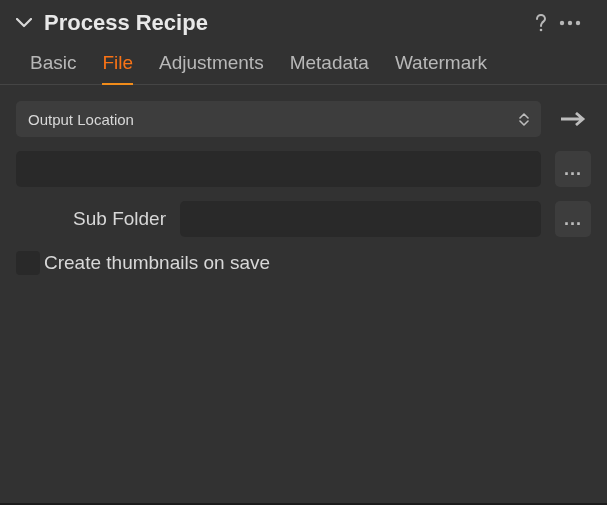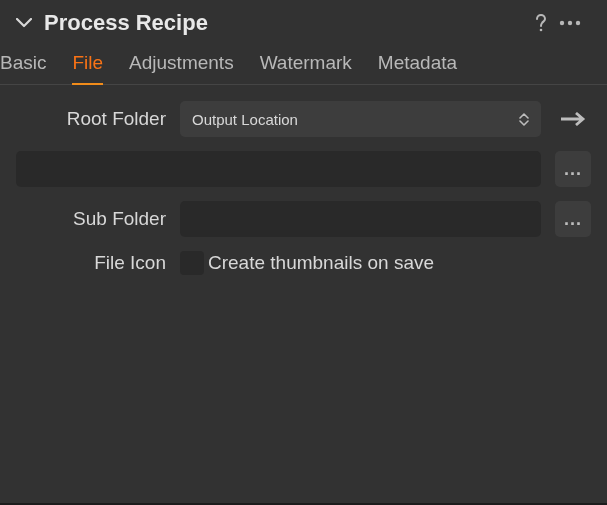--- a/index.html
+++ b/index.html
@@ -50,21 +50,21 @@
       display: flex;
       align-items: center;
     }
     .help-icon {
       font-size: 18px;
       font-weight: 600;
     }
     .tabs {
       display: flex;
       gap: 26px;
-      padding: 10px 14px 0 0;
+      padding: 10px 14px 0 30px;
       border-bottom: 1px solid #454545;
     }
     .tab {
       font-size: 19px;
       color: #b8b8b8;
       padding-bottom: 10px;
       cursor: pointer;
       position: relative;
     }
     .tab.active {
@@ -203,27 +203,26 @@
           <circle cx="19" cy="3" r="2.2" fill="#b8b8b8"></circle>
         </svg>
       </div>
     </div>
   </div>
 
   <div class="tabs">
     <div class="tab">Basic</div>
     <div class="tab active">File</div>
     <div class="tab">Adjustments</div>
+    <div class="tab">Metadata</div>
     <div class="tab">Watermark</div>
-    <div class="tab">Metadata</div>
   </div>
 
   <div class="form">
     <div class="row">
-      <div class="label">Root Folder</div>
       <div class="select-control">
         <div class="select-value">Output Location</div>
         <div class="select-arrows">
           <svg width="10" height="6" viewBox="0 0 10 6">
               <path d="M1 5 L5 1 L9 5" stroke="#bdbdbd" stroke-width="1.6" fill="none" stroke-linecap="round" stroke-linejoin="round"></path>
             </svg>
           <svg width="10" height="6" viewBox="0 0 10 6">
               <path d="M1 1 L5 5 L9 1" stroke="#bdbdbd" stroke-width="1.6" fill="none" stroke-linecap="round" stroke-linejoin="round"></path>
             </svg>
         </div>
@@ -240,21 +239,20 @@
       <div class="browse-button">...</div>
     </div>
 
     <div class="row">
       <div class="label">Sub Folder</div>
       <input type="text" class="text-input" value="" style="">
       <div class="browse-button">...</div>
     </div>
 
     <div class="row">
-      <div class="label">File Icon</div>
       <div class="checkbox-container">
         <div class="checkbox-control"></div>
         <div class="checkbox-label">Create thumbnails on save</div>
       </div>
     </div>
   </div>
 </div>
 
 <div class="bottom-border"></div>
 

